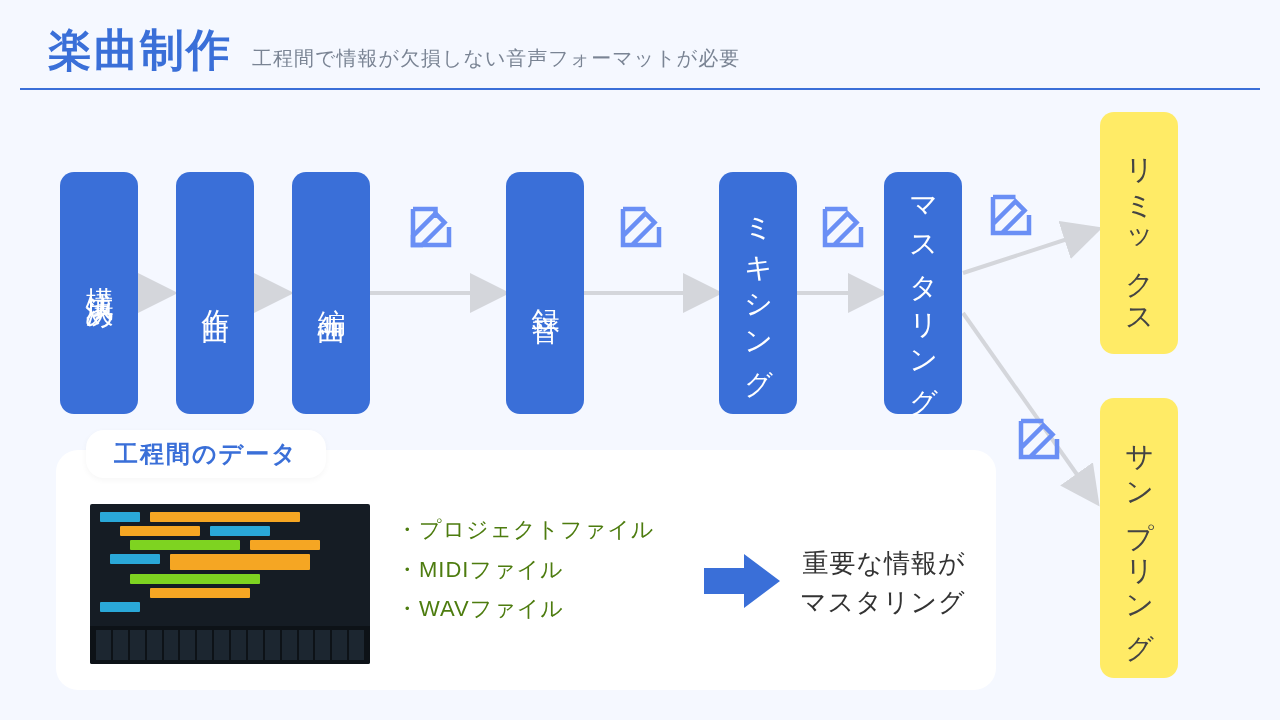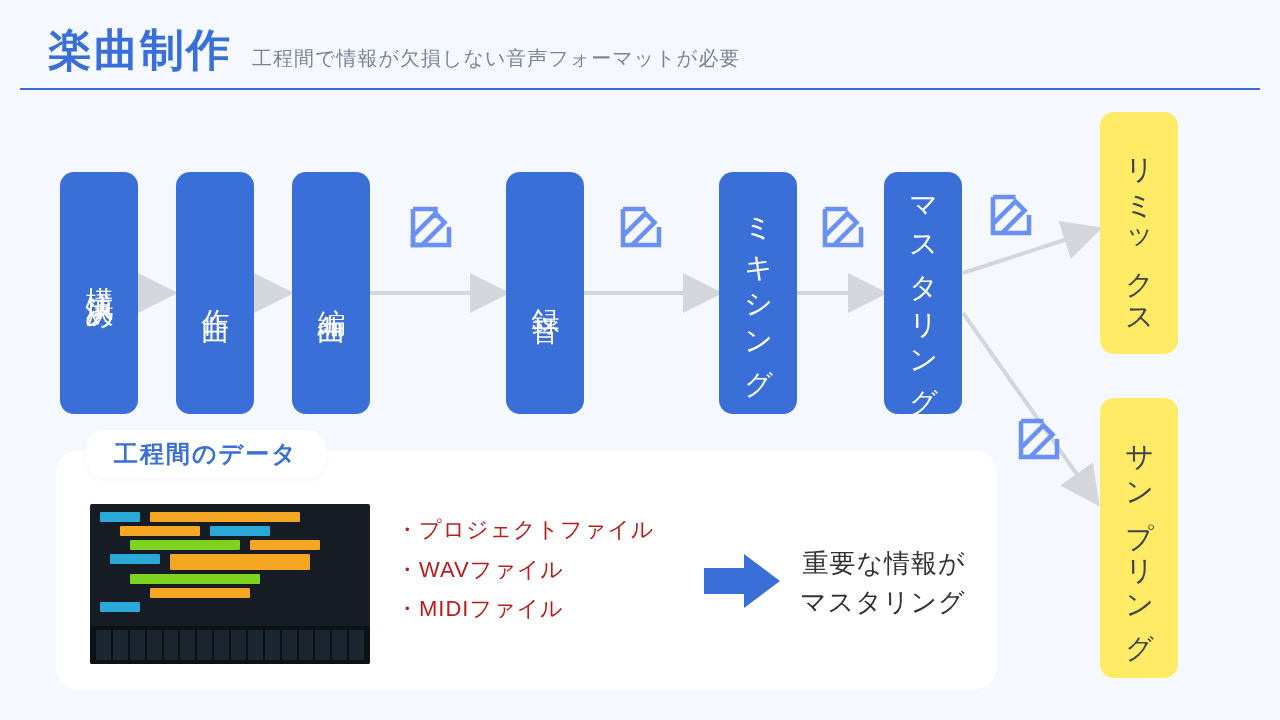--- a/index.html
+++ b/index.html
@@ -99,21 +99,21 @@
   .daw .mixer {
     position: absolute; bottom: 0; left: 0; right: 0; height: 38px;
     background: #0d1217;
     display: flex; gap: 2px; padding: 4px 6px;
   }
   .daw .ch { flex: 1; background: #1c2630; }
   .file-list {
     position: absolute;
     left: 340px; top: 60px;
     font-size: 22px;
-    color: #b91c1c;
+    color: #4d7c0f;
     line-height: 1.8;
     letter-spacing: 1px;
   }
   .big-arrow {
     position: absolute;
     left: 648px; top: 104px;
     width: 76px; height: 54px;
     z-index: 3;
   }
   .conclusion {
@@ -225,22 +225,22 @@
         <div class="ch"></div>
       <div class="ch"></div>
         <div class="ch"></div>
         <div class="ch"></div>
         <div class="ch"></div>
     </div>
   </div>
 
   <div class="file-list">
     <div>・プロジェクトファイル</div>
+    <div>・MIDIファイル</div>
     <div>・WAVファイル</div>
-    <div>・MIDIファイル</div>
   </div>
 
   <svg class="big-arrow" viewBox="0 0 76 54">
     <path d="M0 14 H40 V0 L76 27 L40 54 V40 H0 Z" fill="#3a6fd8"></path>
   </svg>
 
   <div class="conclusion">
     <div>重要な情報が</div>
     <div>マスタリング</div>
   </div>

